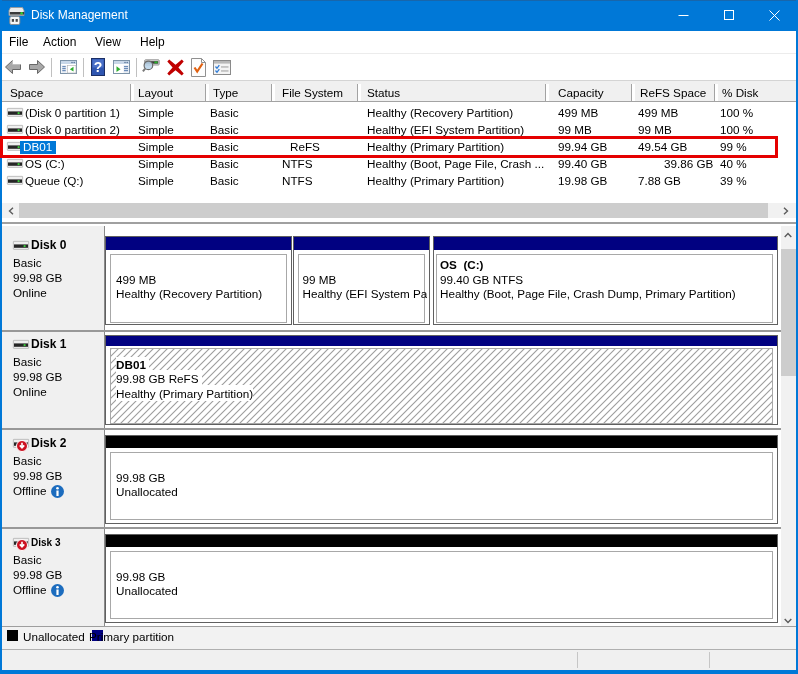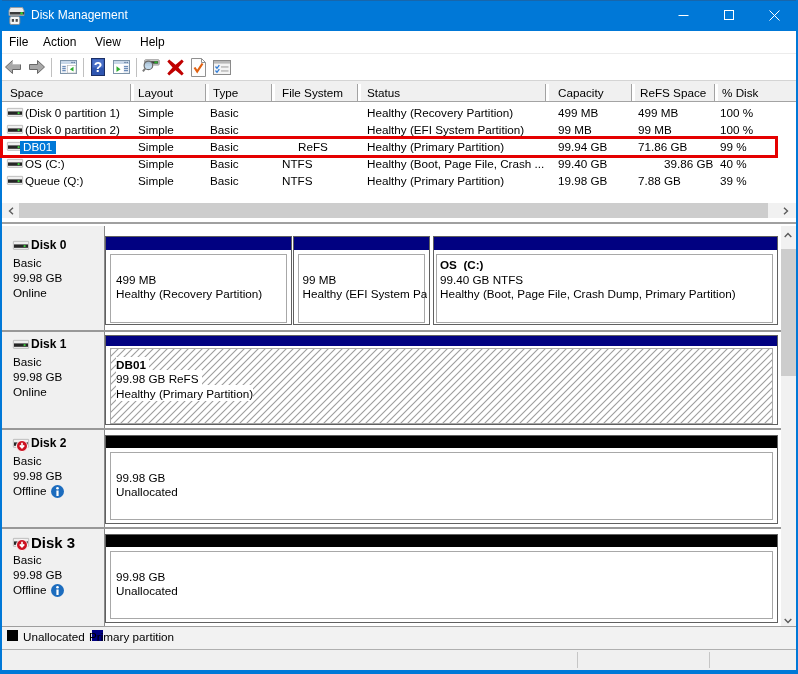--- a/index.html
+++ b/index.html
@@ -151,24 +151,24 @@
 <div class="a ct" style="left:638px;top:121px">99 MB</div>
 <div class="a ct" style="left:720px;top:121px">100 %</div>
 
 <svg class="a ri" style="top:142px">
     <use href="#hdd"></use>
   </svg>
 <div class="a" style="left:20px;top:140.5px;width:36px;height:13px;background:#0078d7"></div>
 <div class="a ct" style="left:23px;top:138px;color:#fff">DB01</div>
 <div class="a ct" style="left:138px;top:138px">Simple</div>
 <div class="a ct" style="left:210px;top:138px">Basic</div>
-<div class="a ct" style="left:298px;top:138px">ReFS</div>
+<div class="a ct" style="left:290px;top:138px">ReFS</div>
 <div class="a ct" style="left:367px;top:138px">Healthy (Primary Partition)</div>
 <div class="a ct" style="left:558px;top:138px">99.94 GB</div>
-<div class="a ct" style="left:638px;top:138px">71.86 GB</div>
+<div class="a ct" style="left:638px;top:138px">49.54 GB</div>
 <div class="a ct" style="left:720px;top:138px">99 %</div>
 
 <svg class="a ri" style="top:159px">
     <use href="#hdd"></use>
   </svg>
 <div class="a ct" style="left:25px;top:155px">OS (C:)</div>
 <div class="a ct" style="left:138px;top:155px">Simple</div>
 <div class="a ct" style="left:210px;top:155px">Basic</div>
 <div class="a ct" style="left:282px;top:155px">NTFS</div>
 <div class="a ct" style="left:367px;top:155px">Healthy (Boot, Page File, Crash ...</div>
@@ -291,21 +291,21 @@
   </div>
 </div>
 
 <svg class="a" style="left:13px;top:538px;width:16px;height:9px;overflow:visible">
     <use href="#hdd"></use>
   </svg>
 <svg class="a" style="left:16px;top:538.5px;width:12px;height:12px;overflow:visible">
   <circle cx="6" cy="6" r="5.5" fill="#cc1020" stroke="#fff" stroke-width="1"></circle>
   <path d="M6 2.8 L6 7.2 M3.8 5.4 L6 7.8 L8.2 5.4" fill="none" stroke="#fff" stroke-width="1.6"></path>
 </svg>
-<div class="a dl" style="left:31px;top:535px;font-weight:bold;font-size:15px">Disk 3</div>
+<div class="a dl" style="left:31px;top:535px;font-weight:bold;font-size:10px">Disk 3</div>
 <div class="a dl" style="top:551.5px">Basic</div>
 <div class="a dl" style="top:566.5px">99.98 GB</div>
 <div class="a dl" style="top:581.5px">Offline</div>
 <svg class="a" style="left:51px;top:584px;width:13px;height:13px">
   <circle cx="6.5" cy="6.5" r="6.5" fill="#1c6cbe"></circle>
   <rect x="5.4" y="5.5" width="2.2" height="5.5" fill="#fff"></rect>
   <circle cx="6.5" cy="3.2" r="1.3" fill="#fff"></circle>
 </svg>
 
 <div class="pbox" style="left:105px;top:534px;width:673px;height:88.5px">

